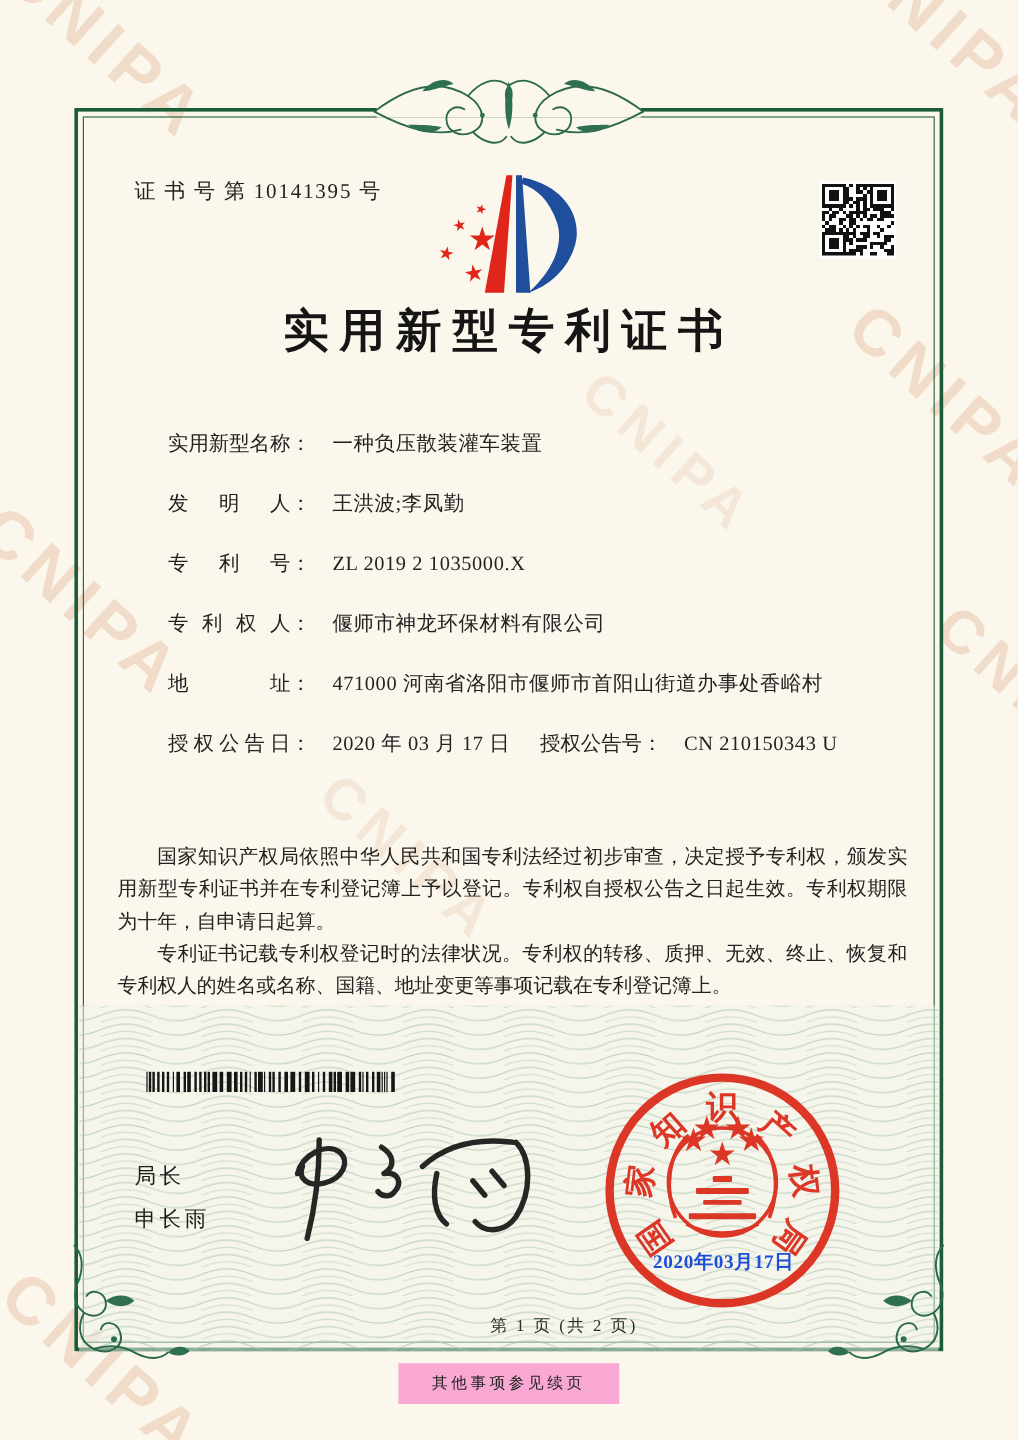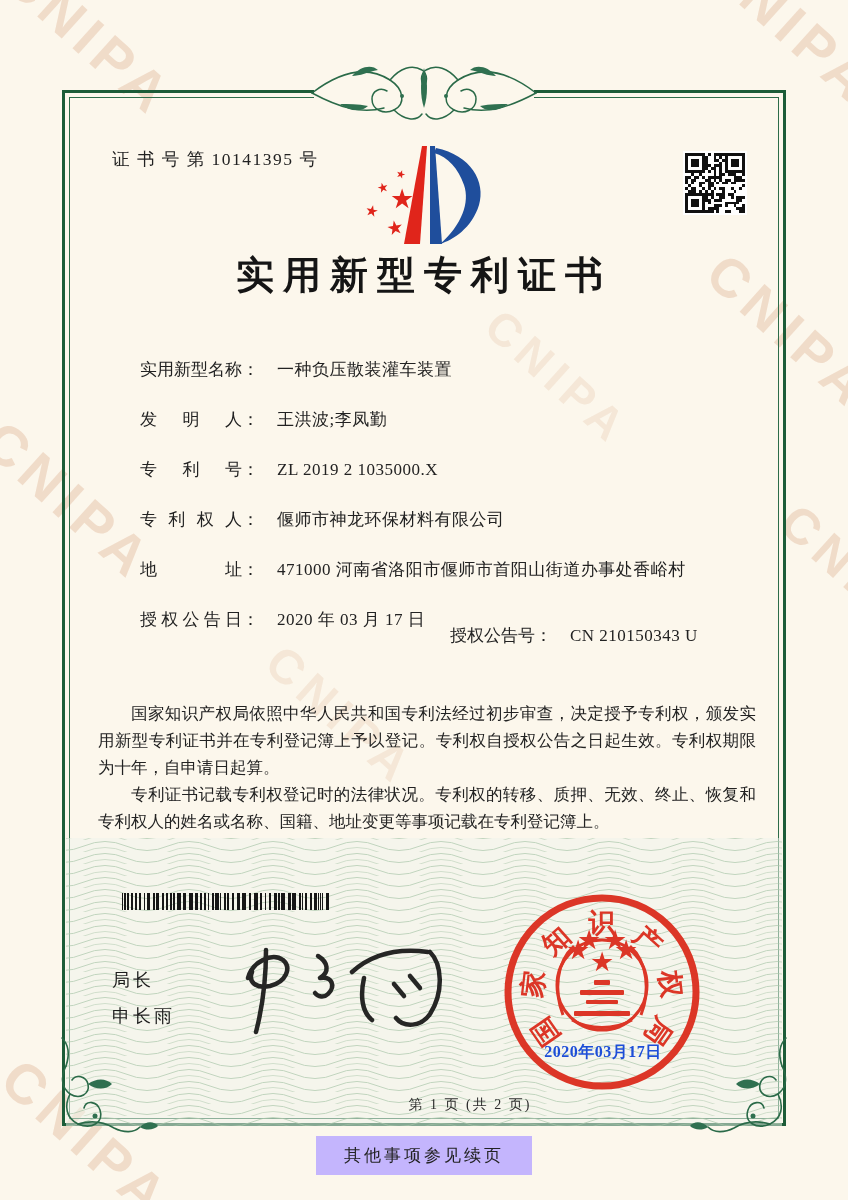--- a/index.html
+++ b/index.html
@@ -23,21 +23,21 @@
   .qr{position:absolute;left:683px;top:151px;background:#fff;padding:2px;z-index:4;}
   .qr rect{fill:#111;}
 
   .title{position:absolute;left:0;top:250px;width:100%;text-align:center;font-size:38px;font-weight:700;
          letter-spacing:9px;color:#151515;z-index:4;}
 
   .fields{position:absolute;left:112px;top:358px;width:660px;font-size:17px;z-index:4;}
   .field-row{position:relative;height:50px;}
   .f-label{display:inline-block;width:102px;text-align:justify;text-align-last:justify;margin-left:28px;}
   .f-value{margin-left:18px;letter-spacing:.5px;}
-  .pair2{position:absolute;left:338px;top:16px;}
+  .pair2{position:absolute;left:338px;top:0;}
 
   .paras{position:absolute;left:98px;top:700px;width:658px;font-size:16.5px;line-height:1.64;
          text-align:justify;z-index:4;}
   .paras p{margin:0;text-indent:2em;}
 
   .barcode{position:absolute;left:120px;top:893px;z-index:4;}
   .barcode rect{fill:#161616;}
 
   .director{position:absolute;left:112px;top:962px;font-family:"Liberation Sans","DejaVu Sans",sans-serif;
             font-size:18px;letter-spacing:3px;line-height:2;color:#1b1b1b;z-index:5;}
@@ -46,22 +46,22 @@
   .seal{position:absolute;left:495px;top:885px;z-index:5;opacity:.96;}
   .seal .ring{fill:none;stroke:#dc2f1f;stroke-width:7px;}
   .seal .emb{fill:#dc2f1f;stroke:none;}
   .seal .embl{fill:none;stroke:#dc2f1f;stroke-width:3px;}
   .seal text{font-size:27px;font-weight:700;fill:#dc2f1f;}
   .seal-date{position:absolute;left:528px;top:1042px;width:150px;text-align:center;font-size:16px;
              font-weight:700;color:#1d4ed8;letter-spacing:.5px;z-index:6;}
 
   .page-info{position:absolute;left:0;top:1096px;width:100%;text-align:center;font-size:14px;
              letter-spacing:2px;color:#2c2c2c;z-index:5;padding-left:46px;}
-  .footer-note{position:absolute;left:50%;top:1136px;transform:translateX(-50%);background:#c4b5fd;
-               padding:8px 28px;font-size:17px;letter-spacing:3px;color:#222;z-index:5;}
+  .footer-note{position:absolute;left:50%;top:1136px;transform:translateX(-50%);background:#f9a8d4;
+               padding:8px 28px;font-size:13px;letter-spacing:3px;color:#222;z-index:5;}
 </style>
 </head>
 <body>
 
 <div class="page">
 
   <div class="wm" style="left:-14px;top:4px;font-size:56px;">CNIPA</div>
   <div class="wm" style="left:688px;top:-8px;font-size:56px;">CNIPA</div>
   <div class="wm faint" style="left:470px;top:350px;font-size:46px;">CNIPA</div>
   <div class="wm" style="left:690px;top:300px;font-size:54px;">CNIPA</div>

